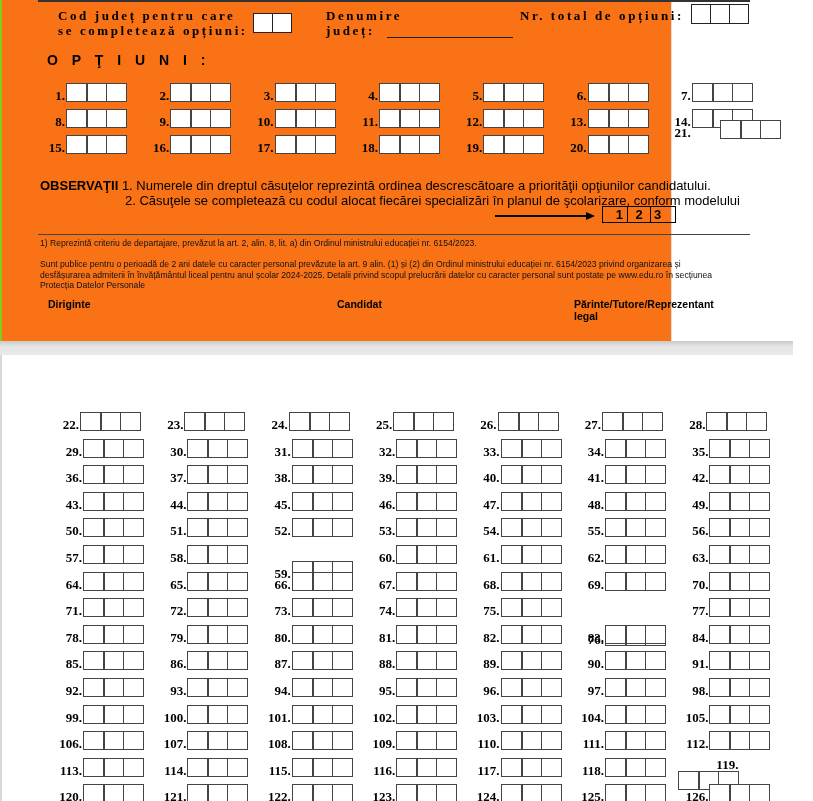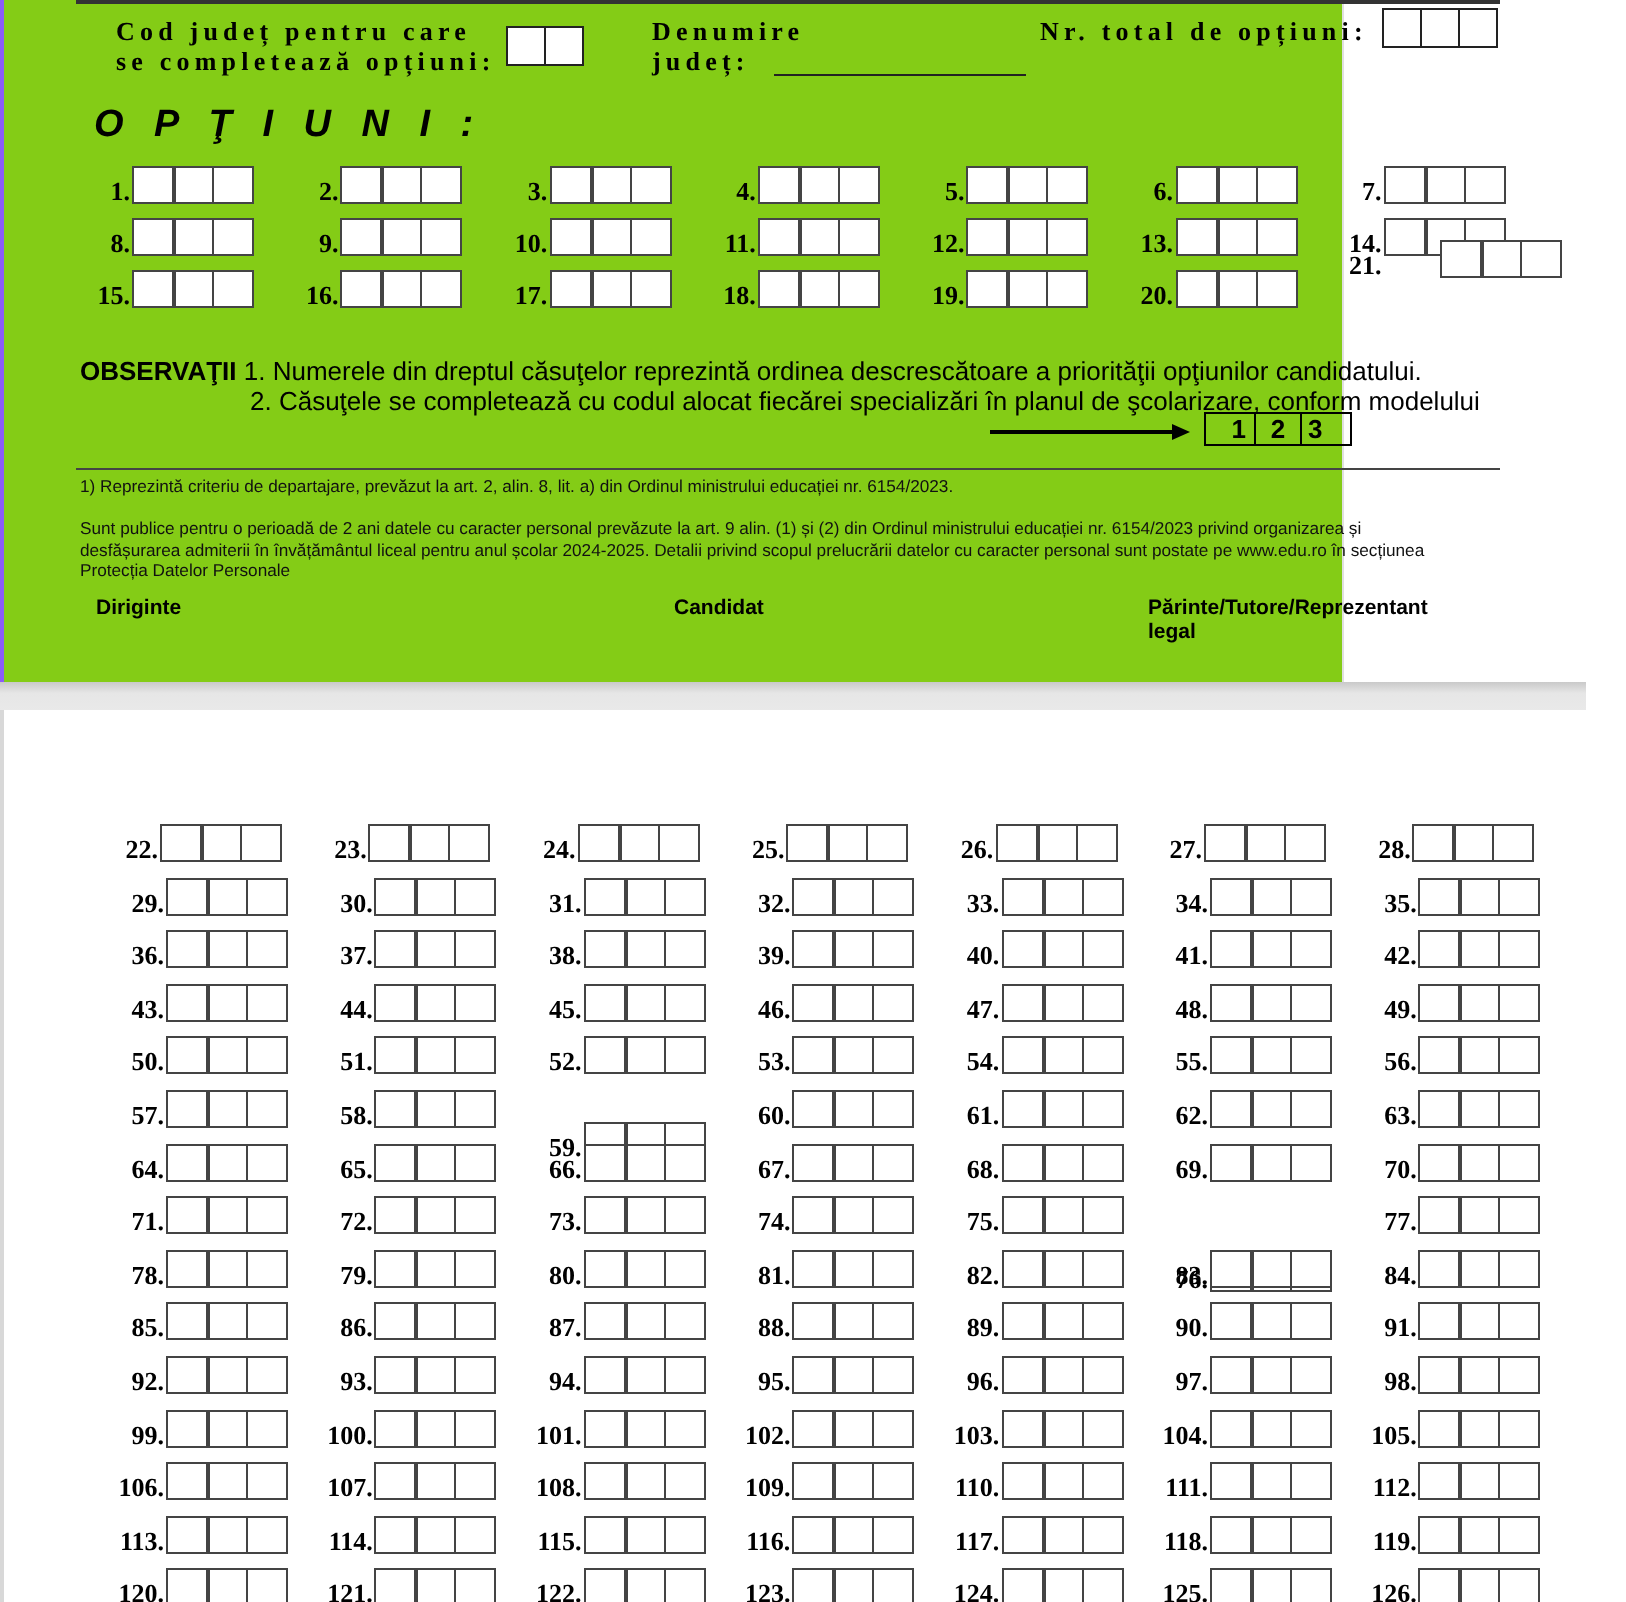--- a/index.html
+++ b/index.html
@@ -4,22 +4,22 @@
 <style>
   html, body { margin: 0; padding: 0; }
   body {
     width: 813px; height: 801px; overflow: hidden; position: relative;
     background: #ffffff;
     font-family: "Liberation Sans", sans-serif;
     color: #000;
   }
   .page1 {
     position: absolute; left: 0; top: 0; width: 672px; height: 341px;
-    background: #84cc16;
-    border-left: 2px solid #8b5cf6;
+    background: #f97316;
+    border-left: 2px solid #84cc16;
     border-right: 1px solid #e0e0e0;
     box-sizing: border-box;
   }
   .gap {
     position: absolute; left: 0; top: 341px; width: 793px; height: 14px;
     background: linear-gradient(#c9c9c9, #e6e6e6 40%, #e9e9e9);
   }
   .page2 {
     position: absolute; left: 0; top: 355px; width: 813px; height: 446px; background: #fff;
     border-left: 2px solid #d8d8d8; box-sizing: border-box;
@@ -33,21 +33,21 @@
   }
   .box-group { position: absolute; display: flex; }
   .cell {
     width: 18px; height: 18px; border: 1px solid #222; margin-left: -1px;
     box-sizing: border-box; background: #fff;
   }
   .cell:first-child { margin-left: 0; }
   .cell.thick { border-left: 2px solid #222; }
   .underline { position: absolute; height: 1px; background: #222; }
   .optiuni-title {
-    position: absolute; left: 45px; top: 52px; font-weight: bold; font-size: 19px; letter-spacing: 5px; font-style: italic;
+    position: absolute; left: 45px; top: 52px; font-weight: bold; font-size: 14px; letter-spacing: 5px;
   }
   .opt {
     position: absolute; display: flex; align-items: flex-end;
   }
   .opt .num {
     font-family: "Liberation Serif", serif; font-weight: bold; font-size: 13px;
     text-align: right; width: 30px; line-height: 13px; margin-right: 1px;
   }
   .opt .boxes { display: flex; }
   .opt .cell { width: 21px; height: 19px; border-color: #444; }
@@ -1063,21 +1063,21 @@
         </div>
       </div>
       <div class="opt" style="left: 572px; top: 402.8px;">
         <span class="num">118.</span>
         <div class="boxes">
           <div class="cell"></div>
           <div class="cell thick"></div>
           <div class="cell"></div>
         </div>
       </div>
-      <div class="opt" style="left: 676.4px; top: 402.8px;">
+      <div class="opt" style="left: 676.4px; top: 402.8px; flex-direction: column;">
         <span class="num">119.</span>
         <div class="boxes">
           <div class="cell"></div>
           <div class="cell thick"></div>
           <div class="cell"></div>
         </div>
       </div>
       <div class="opt" style="left: 50px; top: 429.4px;">
         <span class="num">120.</span>
         <div class="boxes">

